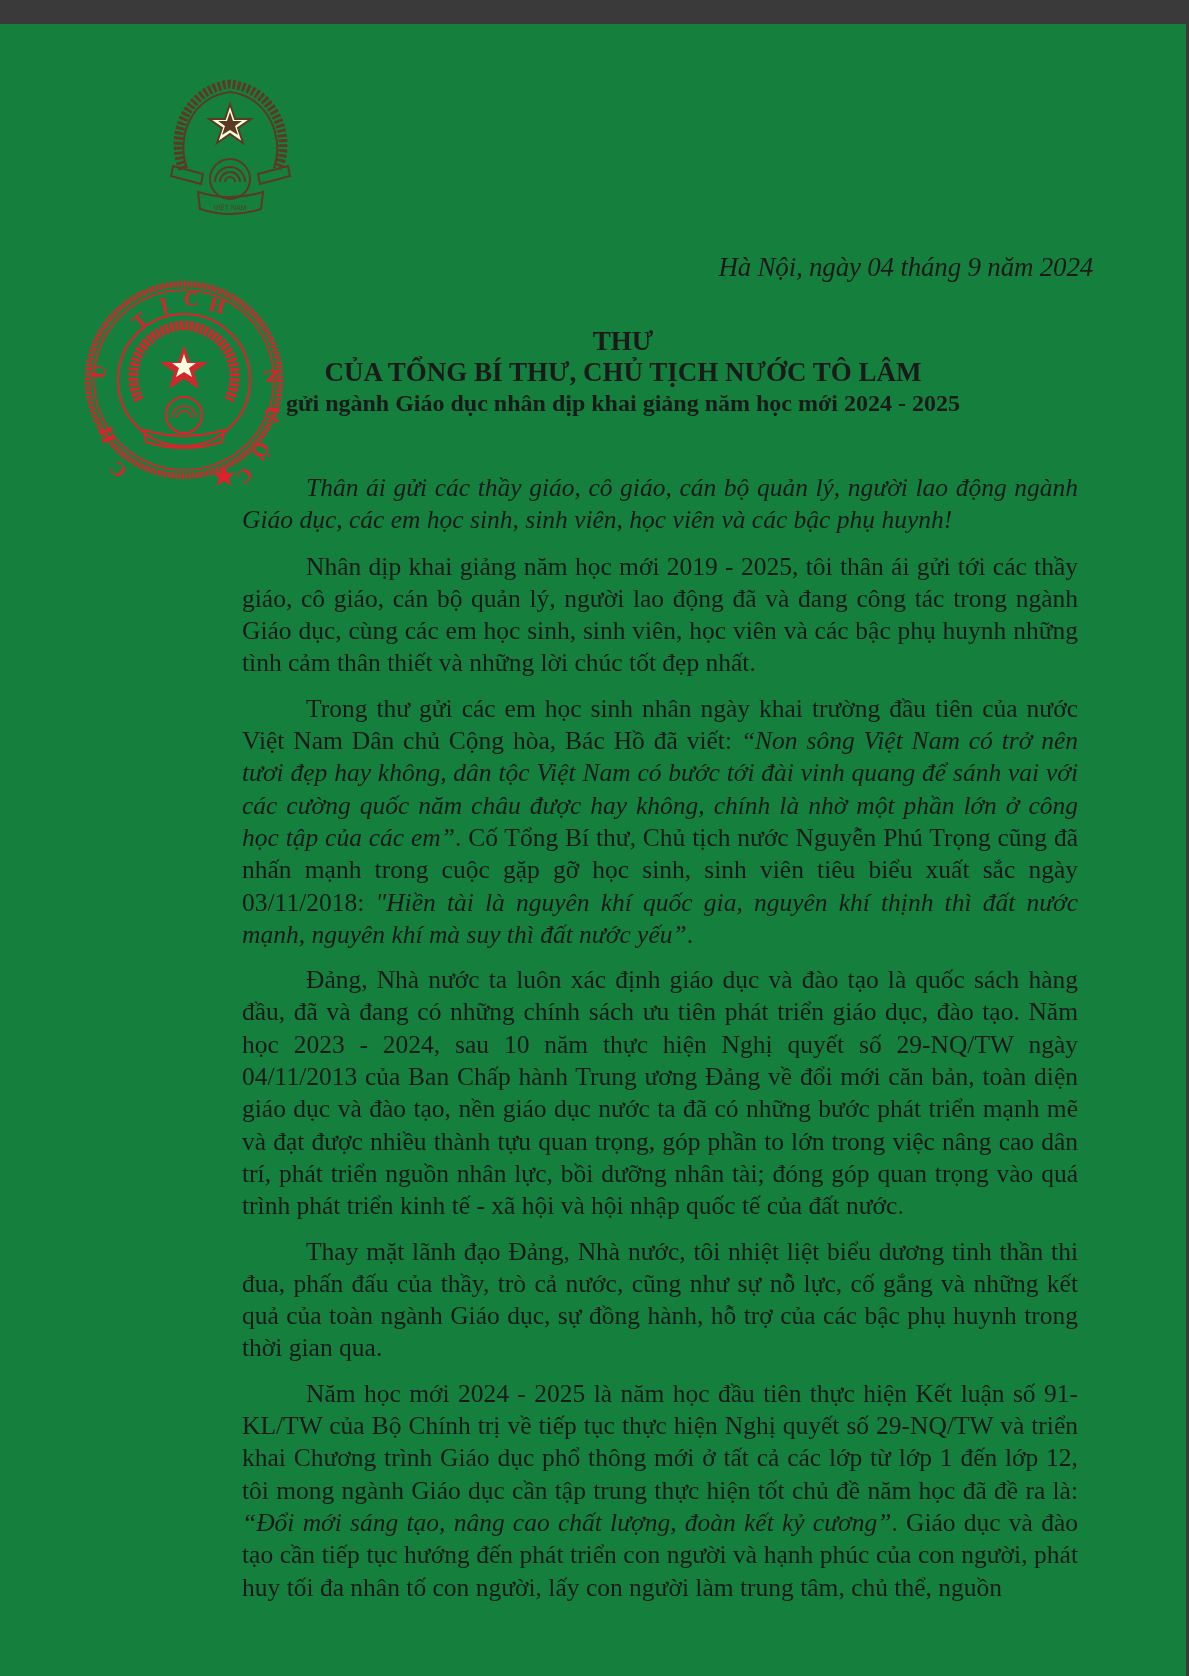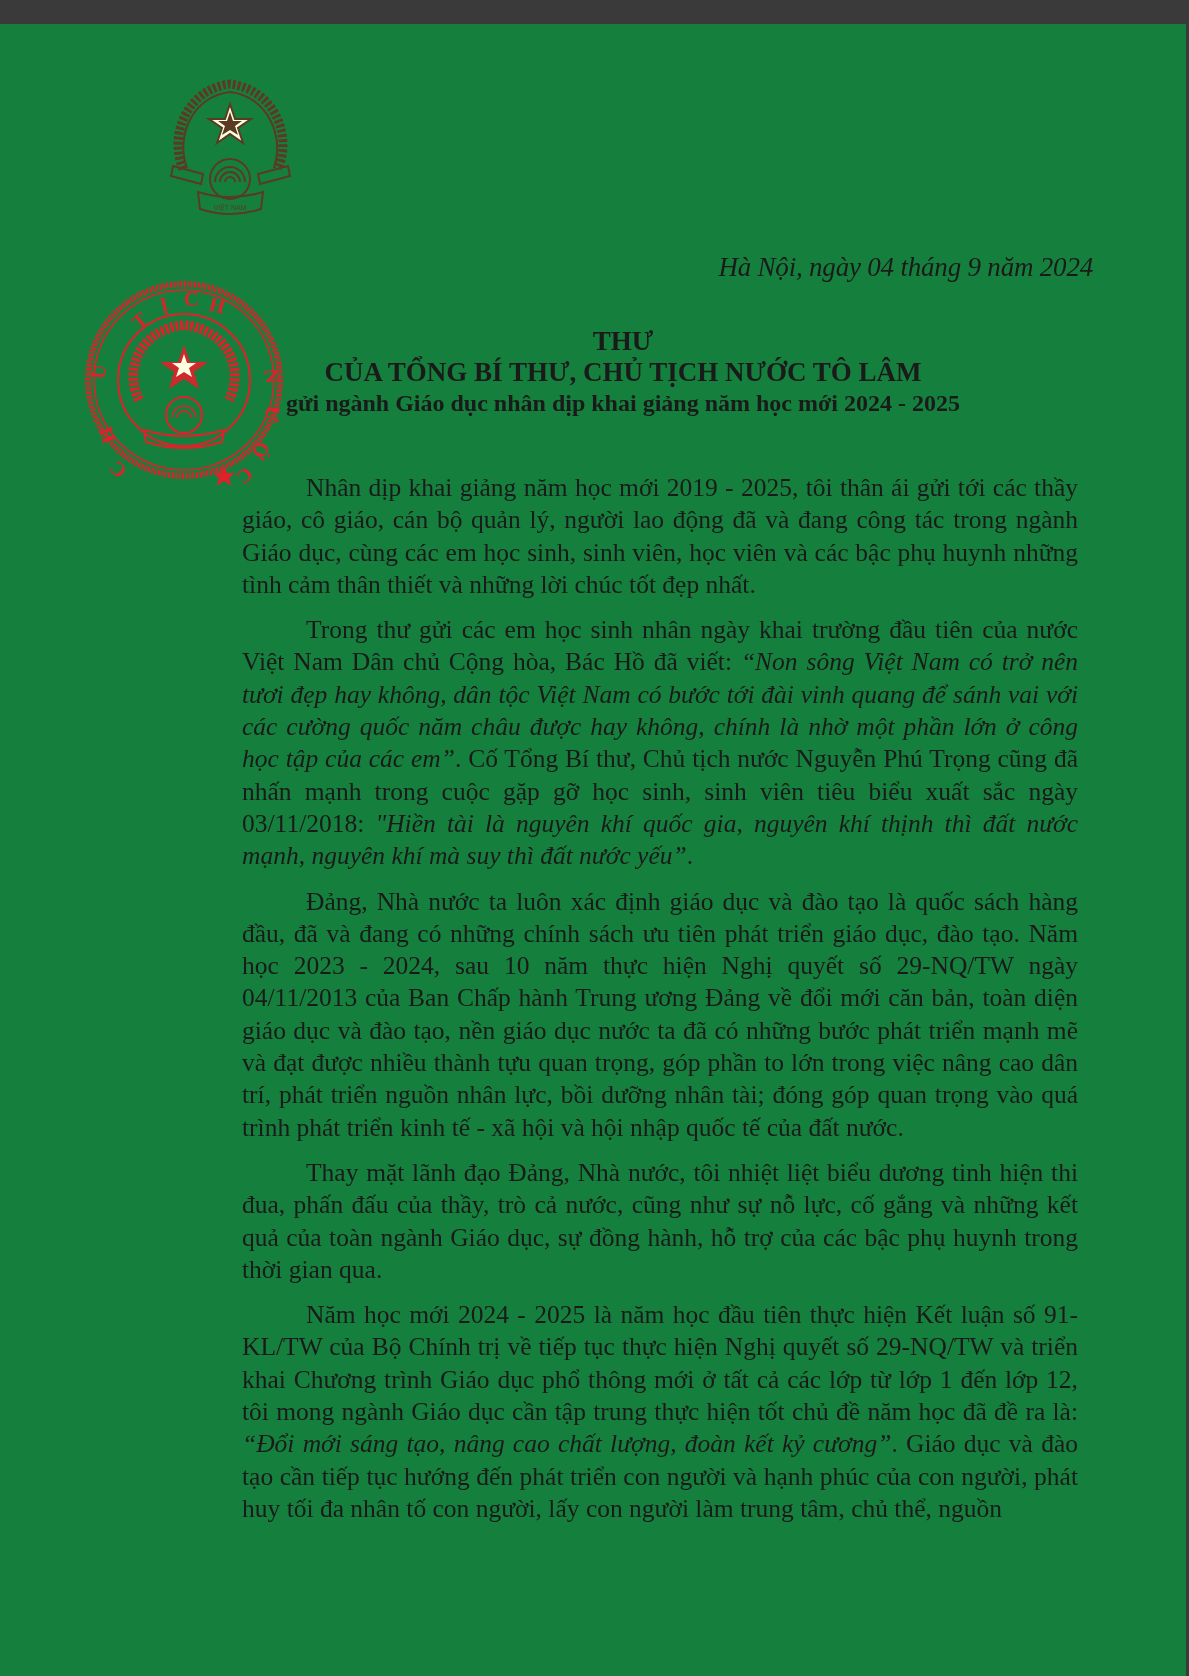--- a/index.html
+++ b/index.html
@@ -89,20 +89,21 @@
       <text x="44" y="200" transform="rotate(-135 44 200)">C</text>
     </g>
     <polygon points="140,195 143,203 151,203 145,208 147,216 140,211 133,216 135,208 129,203 137,203" fill="#e0202a"></polygon>
   </svg>
 
   <div class="title-block t1">THƯ</div>
   <div class="title-block t2">CỦA TỔNG BÍ THƯ, CHỦ TỊCH NƯỚC TÔ LÂM</div>
   <div class="title-block t3">gửi ngành Giáo dục nhân dịp khai giảng năm học mới 2024 - 2025</div>
 
   <div class="body-text greet">
+    <p class="it ind" style="margin-bottom:14px;">Thân ái gửi các thầy giáo, cô giáo, cán bộ quản lý, người lao động ngành Giáo dục, các em học sinh, sinh viên, học viên và các bậc phụ huynh!</p>
     <p class="ind">Nhân dịp khai giảng năm học mới 2019 - 2025, tôi thân ái gửi tới các thầy giáo, cô giáo, cán bộ quản lý, người lao động đã và đang công tác trong ngành Giáo dục, cùng các em học sinh, sinh viên, học viên và các bậc phụ huynh những tình cảm thân thiết và những lời chúc tốt đẹp nhất.</p>
     <p class="ind"><span>Trong thư gửi các em học sinh nhân ngày khai trường đầu tiên của nước Việt Nam Dân chủ Cộng hòa, Bác Hồ đã viết: </span><span class="it">“Non sông Việt Nam có trở nên tươi đẹp hay không, dân tộc Việt Nam có bước tới đài vinh quang để sánh vai với các cường quốc năm châu được hay không, chính là nhờ một phần lớn ở công học tập của các em”</span><span>. Cố Tổng Bí thư, Chủ tịch nước Nguyễn Phú Trọng cũng đã nhấn mạnh trong cuộc gặp gỡ học sinh, sinh viên tiêu biểu xuất sắc ngày 03/11/2018: </span><span class="it">"Hiền tài là nguyên khí quốc gia, nguyên khí thịnh thì đất nước mạnh, nguyên khí mà suy thì đất nước yếu”</span><span>.</span></p>
     <p class="ind">Đảng, Nhà nước ta luôn xác định giáo dục và đào tạo là quốc sách hàng đầu, đã và đang có những chính sách ưu tiên phát triển giáo dục, đào tạo. Năm học 2023 - 2024, sau 10 năm thực hiện Nghị quyết số 29-NQ/TW ngày 04/11/2013 của Ban Chấp hành Trung ương Đảng về đổi mới căn bản, toàn diện giáo dục và đào tạo, nền giáo dục nước ta đã có những bước phát triển mạnh mẽ và đạt được nhiều thành tựu quan trọng, góp phần to lớn trong việc nâng cao dân trí, phát triển nguồn nhân lực, bồi dưỡng nhân tài; đóng góp quan trọng vào quá trình phát triển kinh tế - xã hội và hội nhập quốc tế của đất nước.</p>
-    <p class="ind">Thay mặt lãnh đạo Đảng, Nhà nước, tôi nhiệt liệt biểu dương tinh hiện thi đua, phấn đấu của thầy, trò cả nước, cũng như sự nỗ lực, cố gắng và những kết quả của toàn ngành Giáo dục, sự đồng hành, hỗ trợ của các bậc phụ huynh trong thời gian qua.</p>
+    <p class="ind">Thay mặt lãnh đạo Đảng, Nhà nước, tôi nhiệt liệt biểu dương tinh thần thi đua, phấn đấu của thầy, trò cả nước, cũng như sự nỗ lực, cố gắng và những kết quả của toàn ngành Giáo dục, sự đồng hành, hỗ trợ của các bậc phụ huynh trong thời gian qua.</p>
     <p class="ind"><span>Năm học mới 2024 - 2025 là năm học đầu tiên thực hiện Kết luận số 91-KL/TW của Bộ Chính trị về tiếp tục thực hiện Nghị quyết số 29-NQ/TW và triển khai Chương trình Giáo dục phổ thông mới ở tất cả các lớp từ lớp 1 đến lớp 12, tôi mong ngành Giáo dục cần tập trung thực hiện tốt chủ đề năm học đã đề ra là: </span><span class="it">“Đổi mới sáng tạo, nâng cao chất lượng, đoàn kết kỷ cương”</span><span>. Giáo dục và đào tạo cần tiếp tục hướng đến phát triển con người và hạnh phúc của con người, phát huy tối đa nhân tố con người, lấy con người làm trung tâm, chủ thể, nguồn</span></p>
   </div>
 
 </div>
 
 </body></html>

